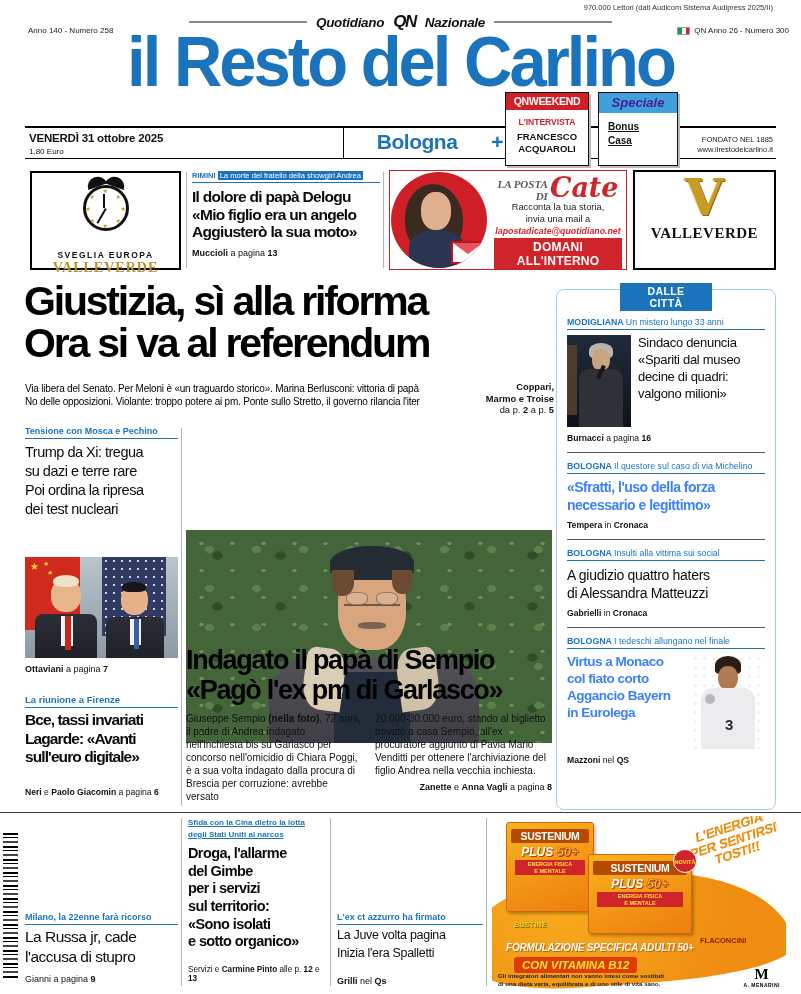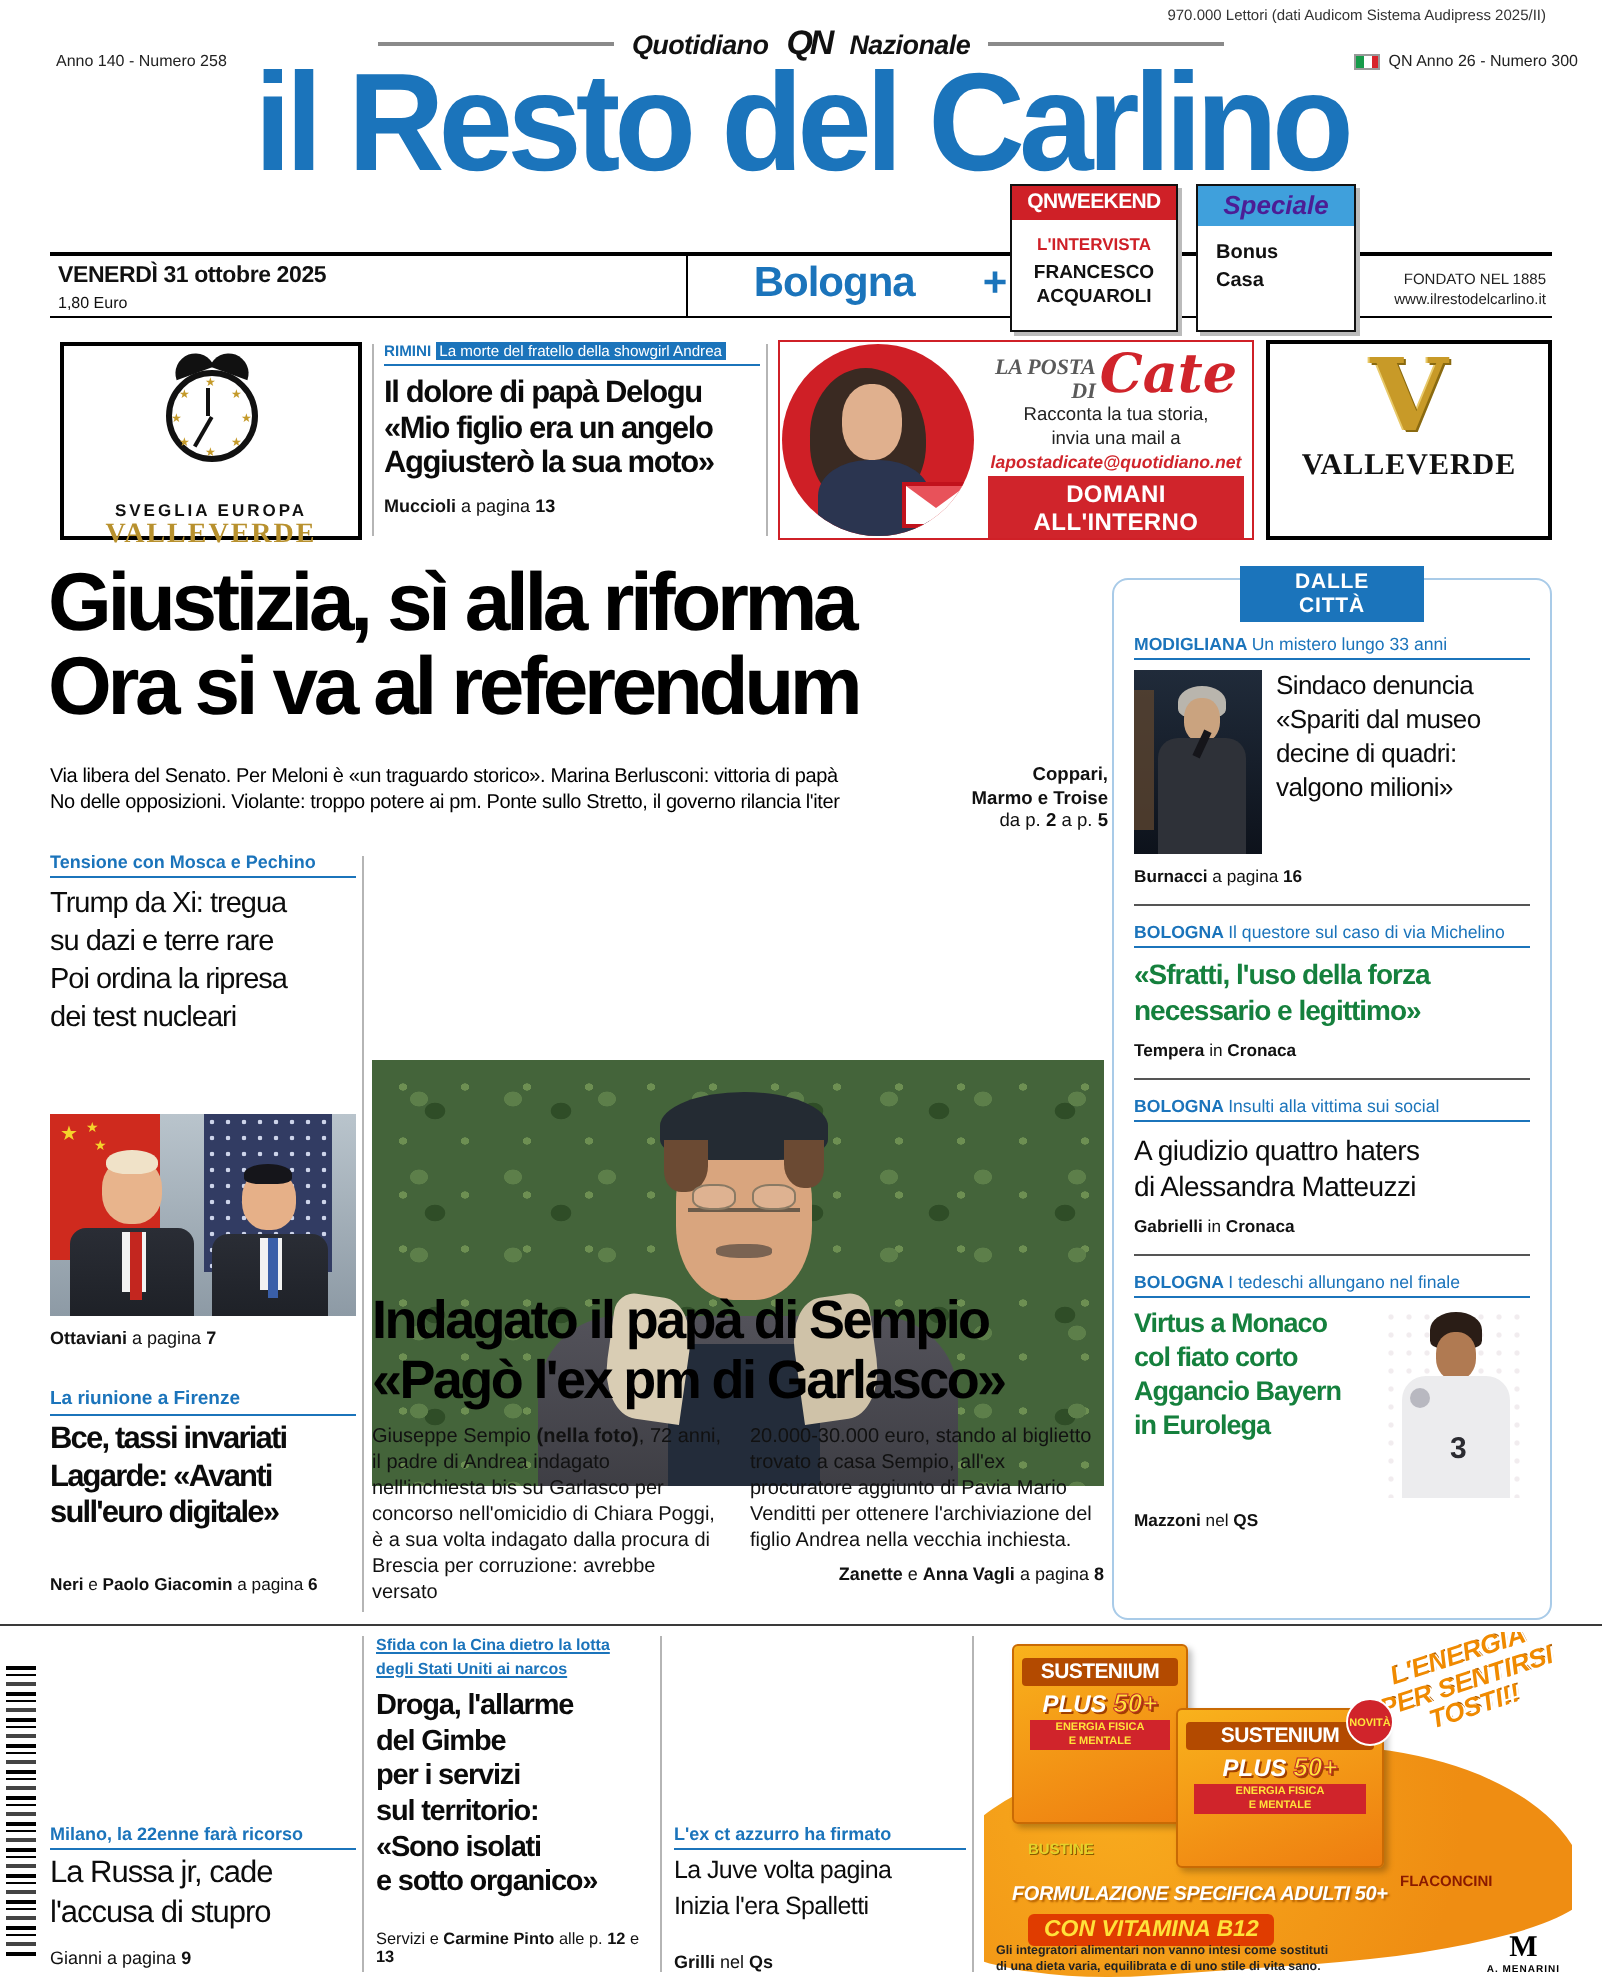--- a/index.html
+++ b/index.html
@@ -39,21 +39,21 @@
   .founded { position:absolute; right:3px; top:7px; text-align:right; font-size:7.5px; color:#222; line-height:1.35; }
 
   
   .promo { background:#fff; border:1px solid #111; box-shadow:2px 2px 0 #bbb; }
   .promo-w { left:505px; top:92px; width:84px; height:74px; text-align:center; }
   .pw-head { background:#cf2027; color:#fff; font-size:10.5px; font-weight:900; height:17px; line-height:17px; letter-spacing:-0.3px; }
   .pw-kick { color:#cf2027; font-size:8.5px; font-weight:900; margin-top:7px; }
   .pw-name { font-size:9.5px; font-weight:900; margin-top:4px; line-height:1.3; }
   .promo-s { left:598px; top:92px; width:80px; height:74px; }
   .ps-head { background:#3fa0dc; color:#4c1d95; font-size:13px; font-weight:700; font-style:italic; height:20px; line-height:20px; text-align:center; }
-  .ps-name { font-size:10px; font-weight:900; padding:7px 0 0 9px; line-height:1.35; }
+  .ps-name { font-size:10px; font-weight:900; padding:7px 0 0 9px; line-height:1.35;text-decoration:underline; }
 
   
   .box-ad { border:2px solid #000; background:#fff; }
   .sveglia { left:30px; top:171px; width:151px; height:99px; text-align:center; }
   .clock { position:relative; width:56px; height:56px; margin:4px auto 0; }
   .clock .ring { position:absolute; left:5px; top:8px; width:46px; height:46px; border:3px solid #111; border-radius:50%; background:#fff; }
   .clock .bell { position:absolute; top:0; width:20px; height:10px; background:#111; border-radius:10px 10px 0 0; }
   .clock .bell.l { left:8px; transform:rotate(-20deg); }
   .clock .bell.r { right:8px; transform:rotate(20deg); }
   .clock .star { position:absolute; font-size:6px; color:#c49a2a; }
@@ -145,21 +145,21 @@
   .c-body { left:186px; top:712px; width:366px; display:flex; gap:12px; font-size:10px; line-height:1.3; color:#111; }
   .c-body .col { flex:1; }
   .c-by { text-align:right; font-size:9px; margin-top:5px; }
 
   
   .cities { left:556px; top:289px; width:220px; height:521px; border:1.5px solid #a9cbe8; border-radius:8px; padding:2px 10px 0; }
   .cities-head { width:92px; margin:-9px auto 6px; background:#1b74bb; color:#fff; text-align:center; font-size:10.5px; font-weight:900; letter-spacing:0.4px; padding:2px 12px; }
   .ci-kick { font-size:8.8px; color:#1b74bb; border-bottom:1.5px solid #1b74bb; padding-bottom:2px; margin-bottom:5px; }
   .ci-row { display:flex; gap:7px; }
   .ci-h-light { font-size:13px; line-height:1.3; letter-spacing:-0.3px; color:#0c0c0c; }
-  .ci-h-bold { font-size:13.5px; font-weight:800; line-height:1.25; letter-spacing:-0.5px; color:#15803d; }
+  .ci-h-bold { font-size:13.5px; font-weight:800; line-height:1.25; letter-spacing:-0.5px; color:#3b82f6; }
   .ci-h2 { font-size:14px; }
   .ci-by { font-size:8.6px; margin-top:6px; }
   .ci-div { border-top:1px solid #555; margin:9px 0 8px; }
   .ph-modi { flex:0 0 64px; height:92px; background:linear-gradient(#202b3a,#0d121b); }
   .modi-book { position:absolute; left:0; top:10px; width:10px; height:70px; background:#5a4330; opacity:0.8; }
   .modi-hair { position:absolute; left:22px; top:8px; width:24px; height:16px; background:#b9b5ad; border-radius:50% 50% 30% 30%; }
   .modi-face { position:absolute; left:25px; top:14px; width:18px; height:22px; background:#caa37f; border-radius:45%; }
   .modi-body { position:absolute; left:12px; top:34px; width:44px; height:58px; background:#2e3138; border-radius:10px 10px 0 0; }
   .modi-mic { position:absolute; left:32px; top:30px; width:4px; height:14px; background:#15151a; transform:rotate(25deg); }
   .ph-virtus { flex:0 0 74px; height:95px; background:linear-gradient(#463037,#181419);

